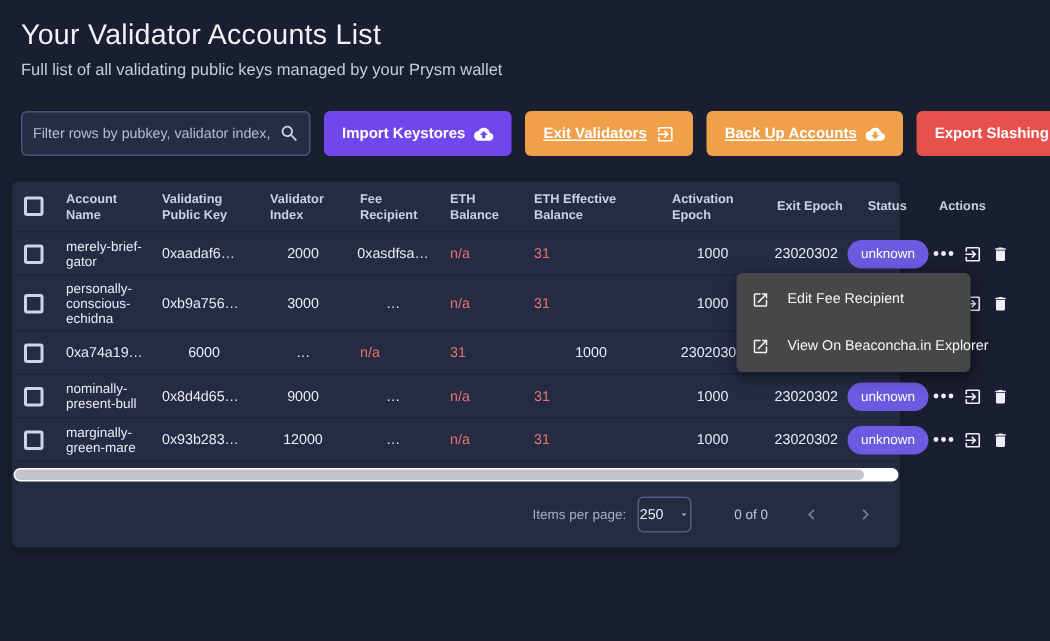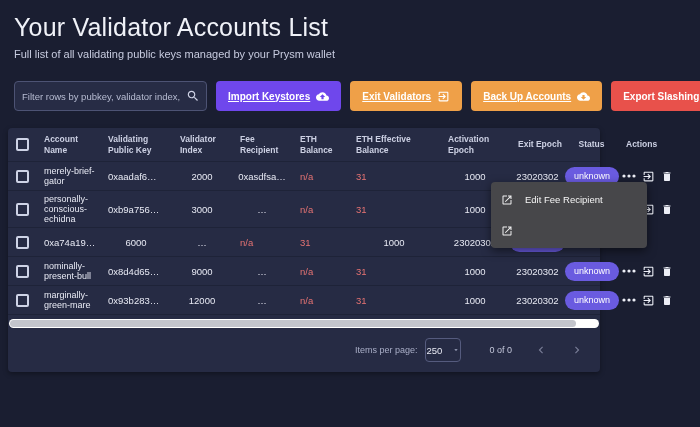--- a/index.html
+++ b/index.html
@@ -6,40 +6,40 @@
   html,body { width:700px; height:427px; }
   body {
     font-family:"Liberation Sans", sans-serif;
     background: var(--page_bg, #1a1e31);
     color:#e8eaf4;
     overflow:hidden;
   }
   .stage { position:relative; width:700px; height:427px; padding-top:13px; }
 
   
-  .page-title { font-size:25px; font-weight:500; color:#f0f2f8; margin-left:14px; letter-spacing:.2px; }
+  .page-title { font-size:19px; font-weight:500; color:#f0f2f8; margin-left:14px; letter-spacing:.2px; }
   .page-subtitle { font-size:11px; color:#c7cbdf; margin-left:14px; margin-top:6px; }
 
   
   .toolbar { display:flex; align-items:center; margin:21px 8px 0 14px; gap:9px; }
   .filter-wrap { position:relative; width:193px; height:30px; flex:0 0 auto; }
   .filter-input {
     width:100%; height:100%; background:#272c45; border:1px solid #4d5374; border-radius:4px;
     color:#e8eaf4; font-size:9.5px; padding:0 24px 0 7px; outline:none;
     font-family:"Liberation Sans", sans-serif;
   }
   .filter-input::placeholder { color:#b7bcd2; }
   .search-ic { position:absolute; right:7px; top:8px; width:14px; height:14px; fill:#cfd3e6; }
   .btn {
     height:30px; border:none; border-radius:4px; color:#fff; font-weight:700; font-size:10px;
     display:flex; align-items:center; justify-content:center; gap:6px; padding:0 12px; cursor:pointer;
     font-family:"Liberation Sans", sans-serif; white-space:nowrap;
   }
   .btn svg { width:13px; height:13px; fill:#fff; }
-  .btn-import { background: var(--accent_purple, #6f47ec); text-decoration: underline; }
+  .btn-import { background: var(--accent_purple, #6f47ec); }
   .btn-orange { background: var(--orange, #efa048); text-decoration: underline; }
   .btn-red    { background: var(--red, #e8514b); }
 
   
   .card {
     position:relative; width:592px; margin:17px 0 0 8px;
     background: var(--card_bg, #262b44); border-radius:4px;
     box-shadow:0 2px 5px rgba(0,0,0,.35);
   }
   .trow {
@@ -346,16 +346,17 @@
     <div class="ctx-item">
       <svg viewBox="0 0 24 24">
           <path d="M19 19H5V5h7V3H5c-1.11 0-2 .89-2 2v14c0 1.11.89 2 2 2h14c1.11 0 2-.89 2-2v-7h-2v7zM14 3v2h3.59l-9.83 9.83 1.41 1.41L19 6.41V10h2V3h-7z"></path>
         </svg>
       <span>Edit Fee Recipient</span>
     </div>
     <div class="ctx-item">
       <svg viewBox="0 0 24 24">
           <path d="M19 19H5V5h7V3H5c-1.11 0-2 .89-2 2v14c0 1.11.89 2 2 2h14c1.11 0 2-.89 2-2v-7h-2v7zM14 3v2h3.59l-9.83 9.83 1.41 1.41L19 6.41V10h2V3h-7z"></path>
         </svg>
+      <span>View On Beaconcha.in Explorer</span>
     </div>
   </div>
 
 </div>
 
 </body></html>

